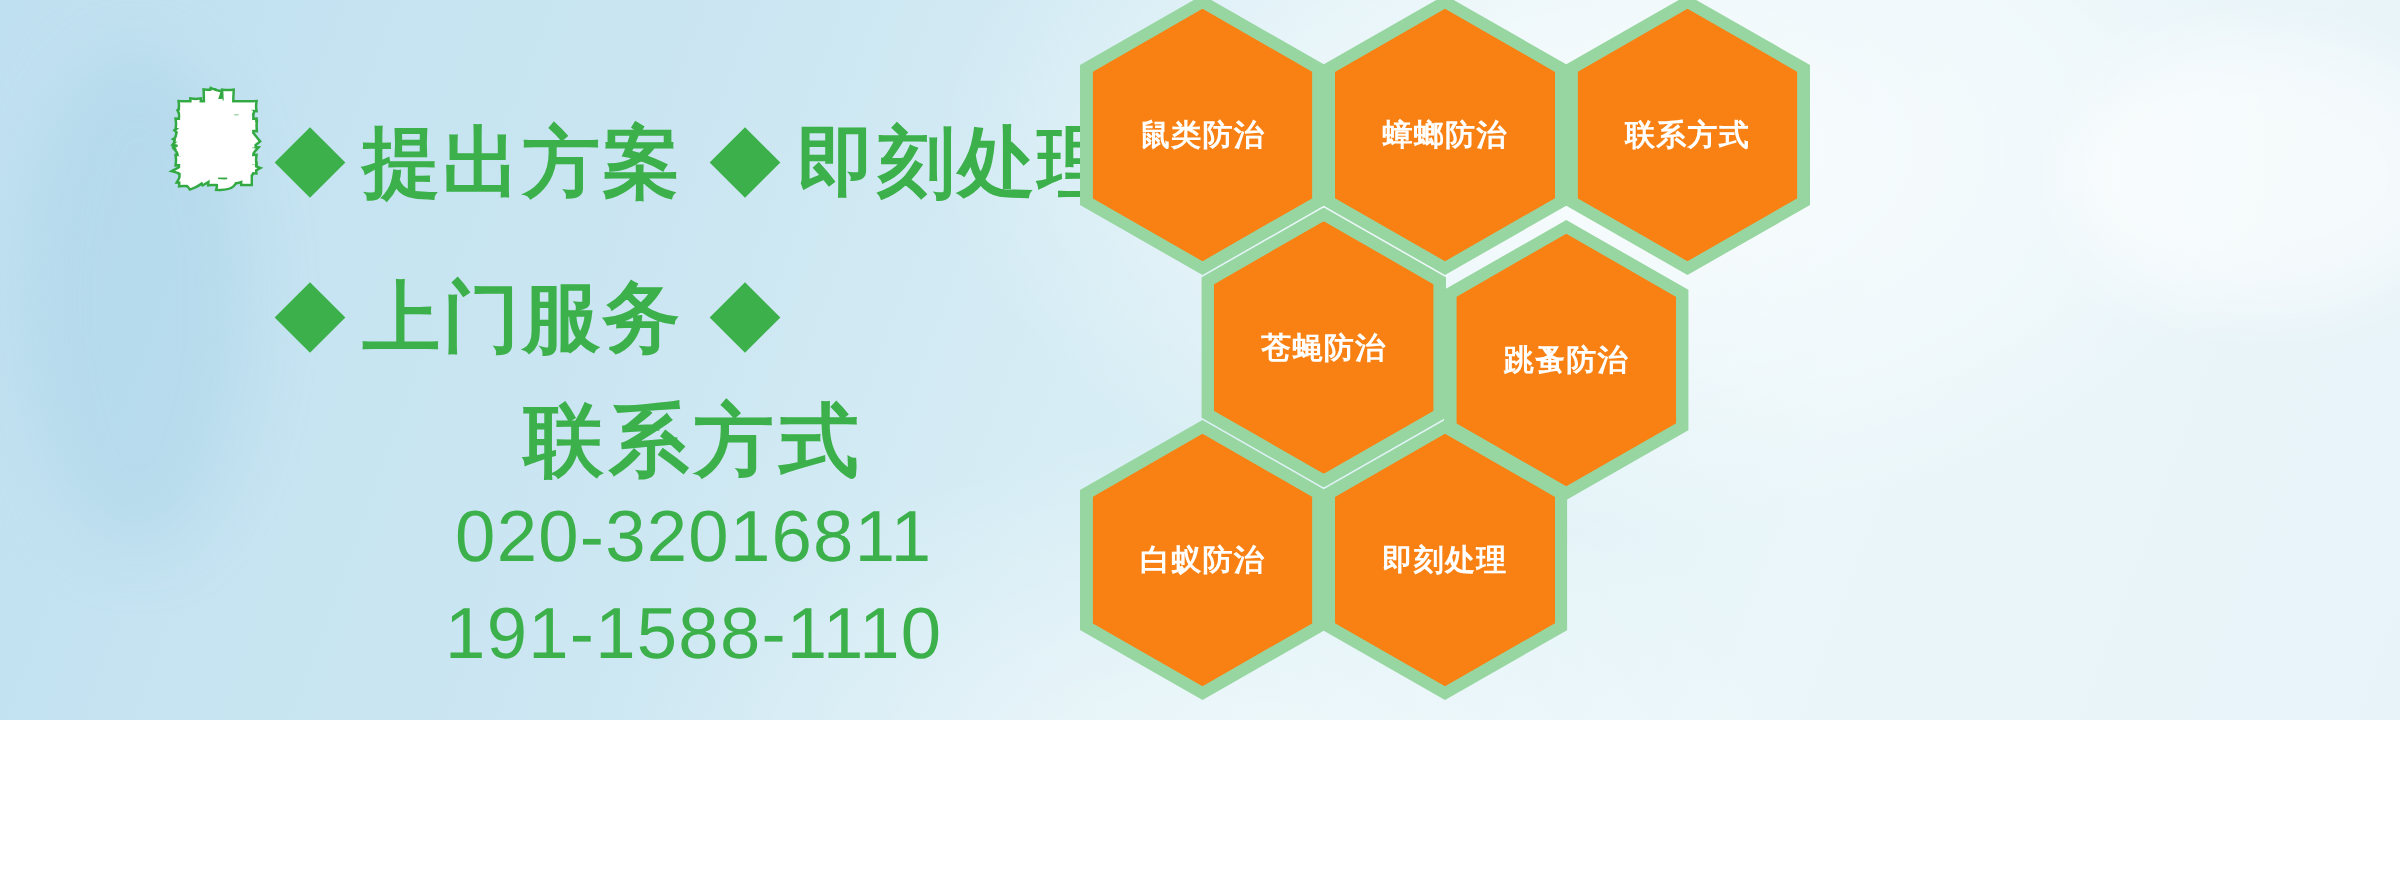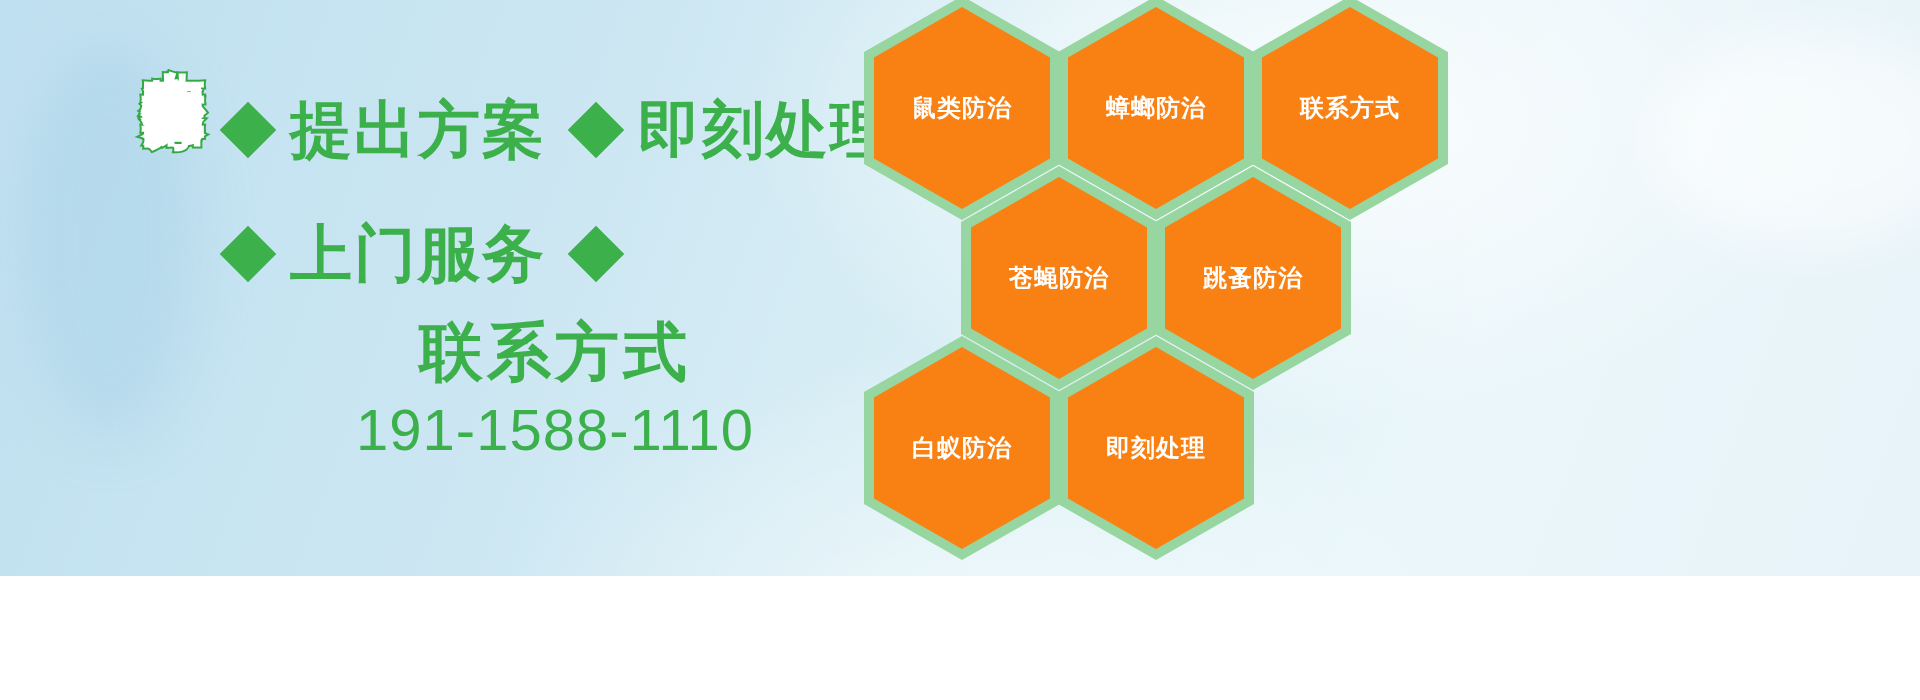--- a/index.html
+++ b/index.html
@@ -105,21 +105,21 @@
     font-weight:bold;
     letter-spacing:1px;
     white-space:nowrap;
   }
   
   #hex-0{left:8px;top:8px;}
   #hex-1{left:202px;top:8px;}
   #hex-2{left:396px;top:8px;}
   
   #hex-3{left:105px;top:178px;}
-  #hex-4{left:299px;top:178px;}
+  #hex-4{left:299px;top:188px;}
   
   #hex-5{left:8px;top:348px;font-family:Liberation Mono, monospace;}
   #hex-6{left:202px;top:348px;}
   #hex-7{left:396px;top:348px;}
 </style>
 </head>
 <body>
 
 <div id="banner">
 
@@ -148,20 +148,21 @@
       <span class="diamond-icon"></span>
       <span class="feature-label">上门服务</span>
     </span>
     <span class="feature-item">
       <span class="diamond-icon"></span>
     </span>
   </div>
 
   <div id="contact-block">
     <div id="contact-title">联系方式</div>
+    <div class="contact-phone">020-32016811</div>
     <div class="contact-phone">191-1588-1110</div>
   </div>
 
   <div id="honeycomb">
 
     <div class="hex" id="hex-0">
       <div class="hex-inner">
         <span class="hex-label">鼠类防治</span>
       </div>
     </div>

